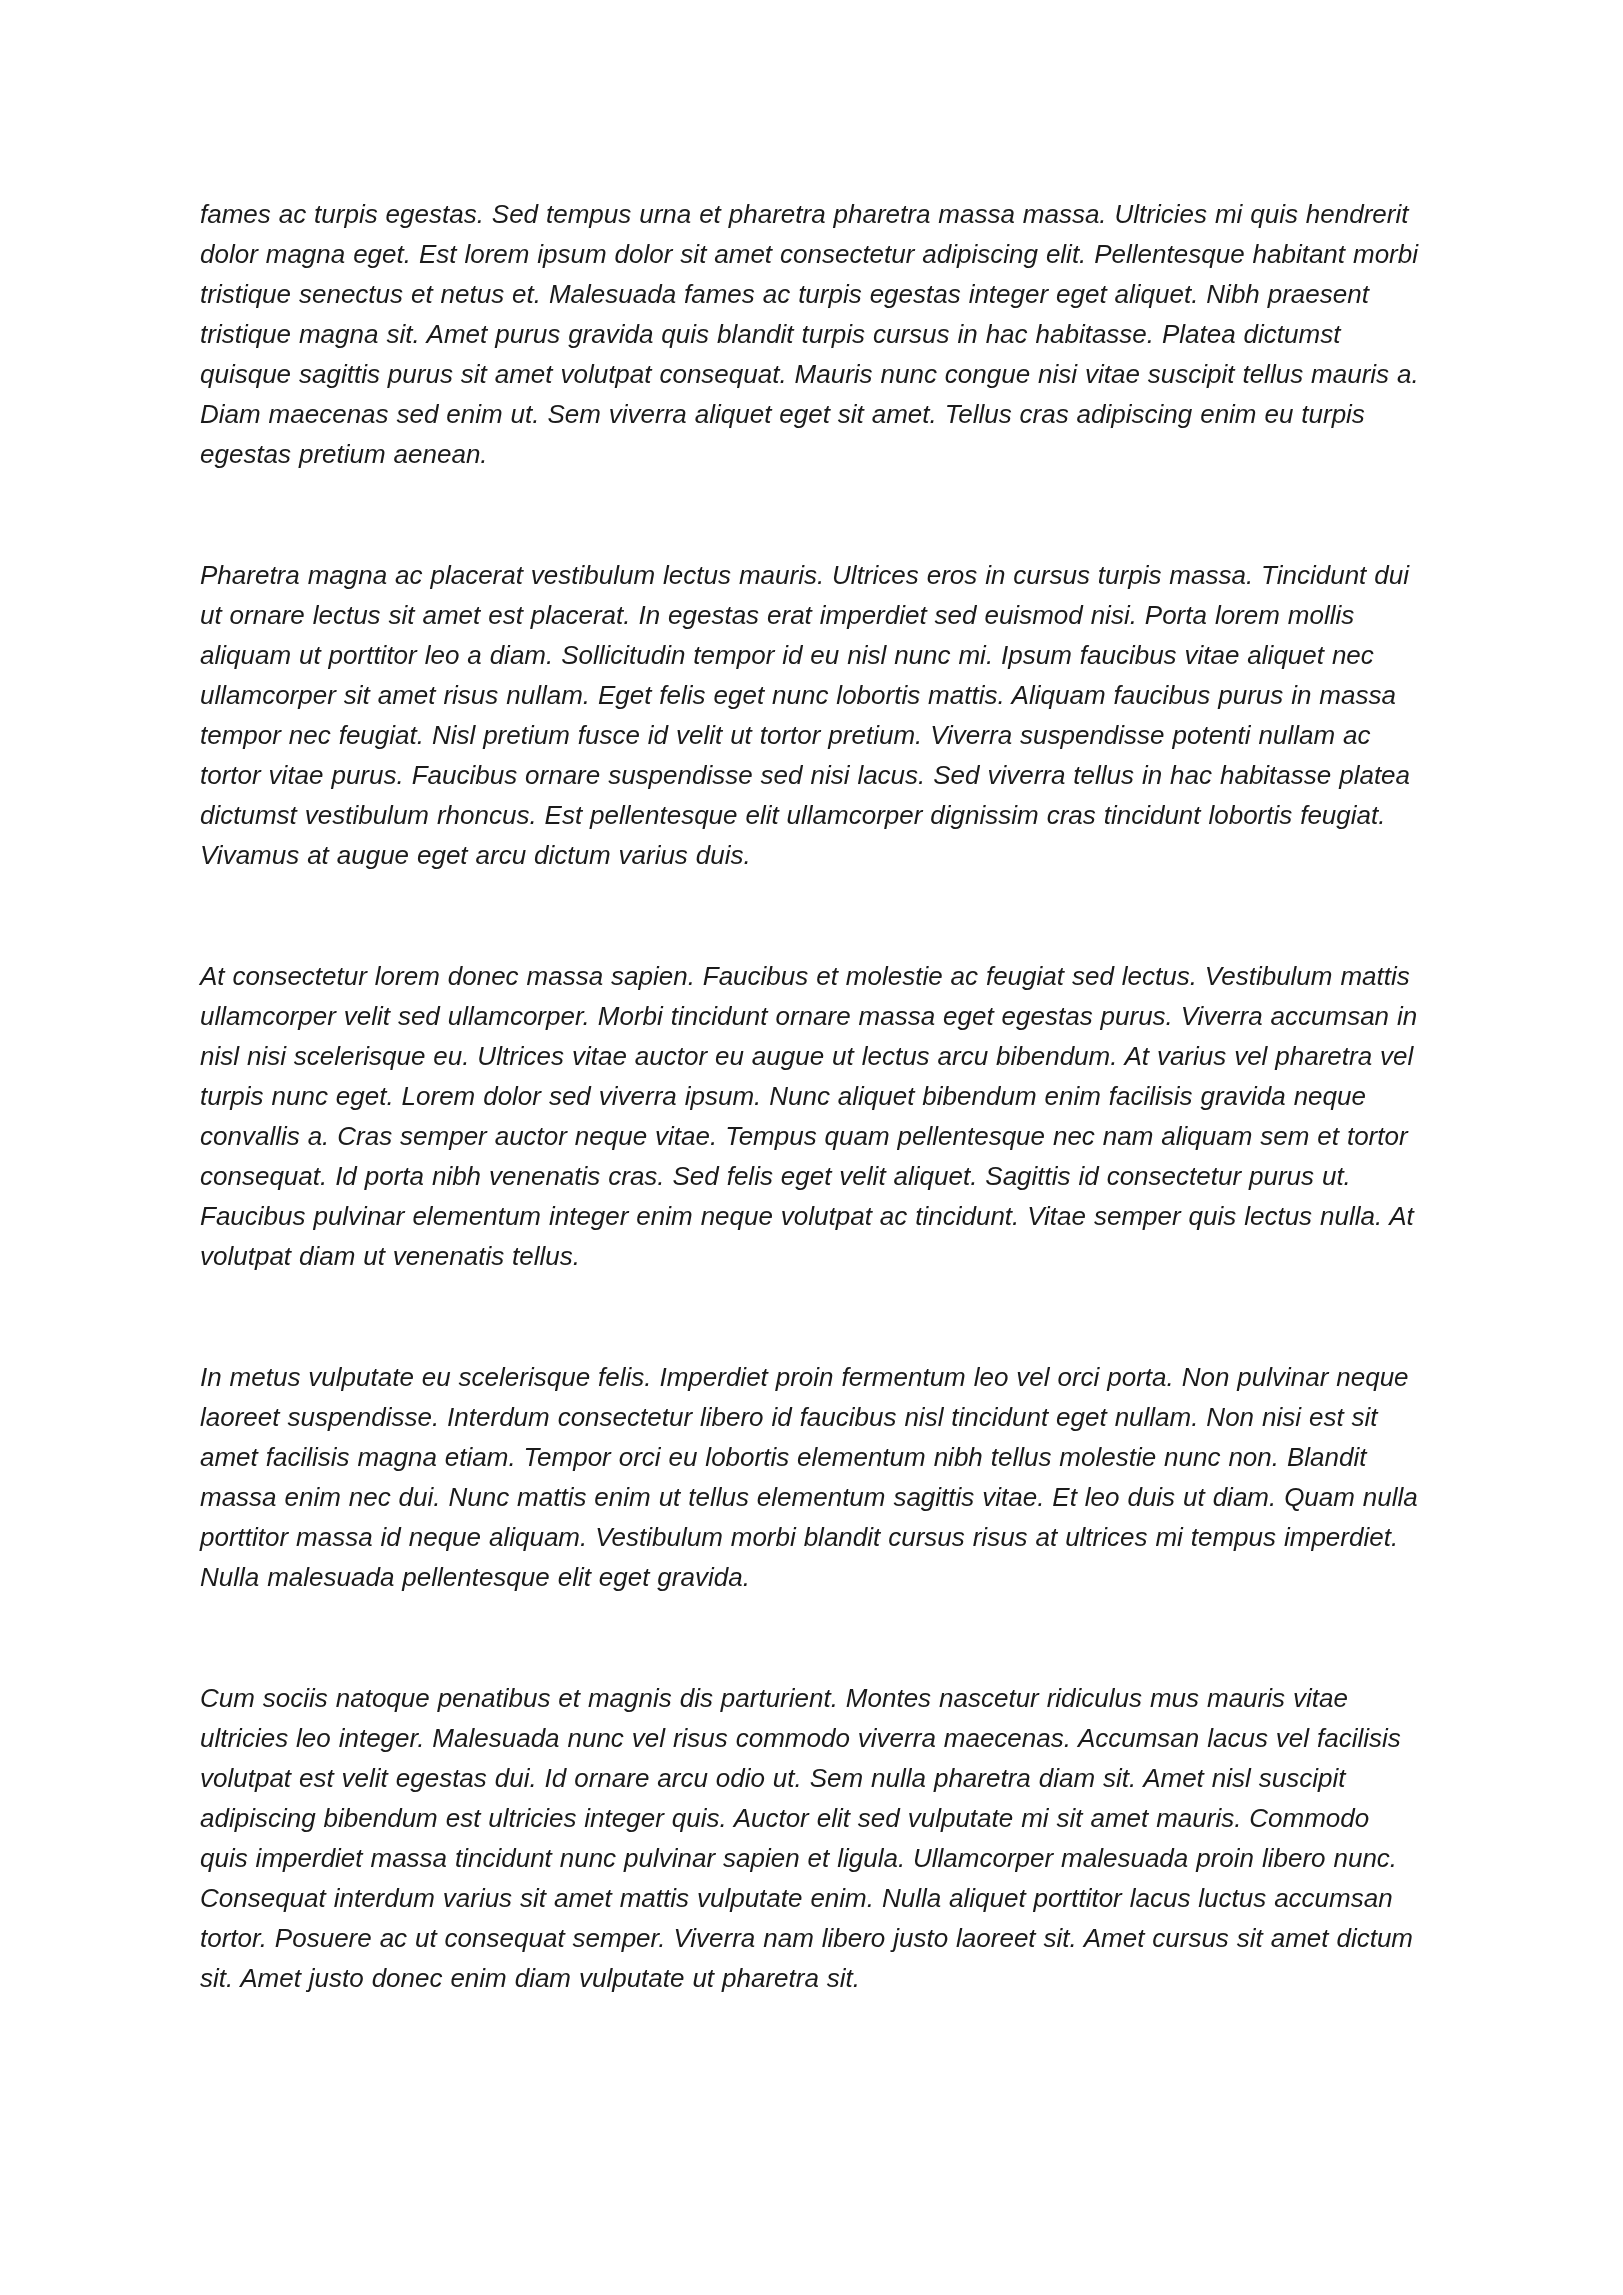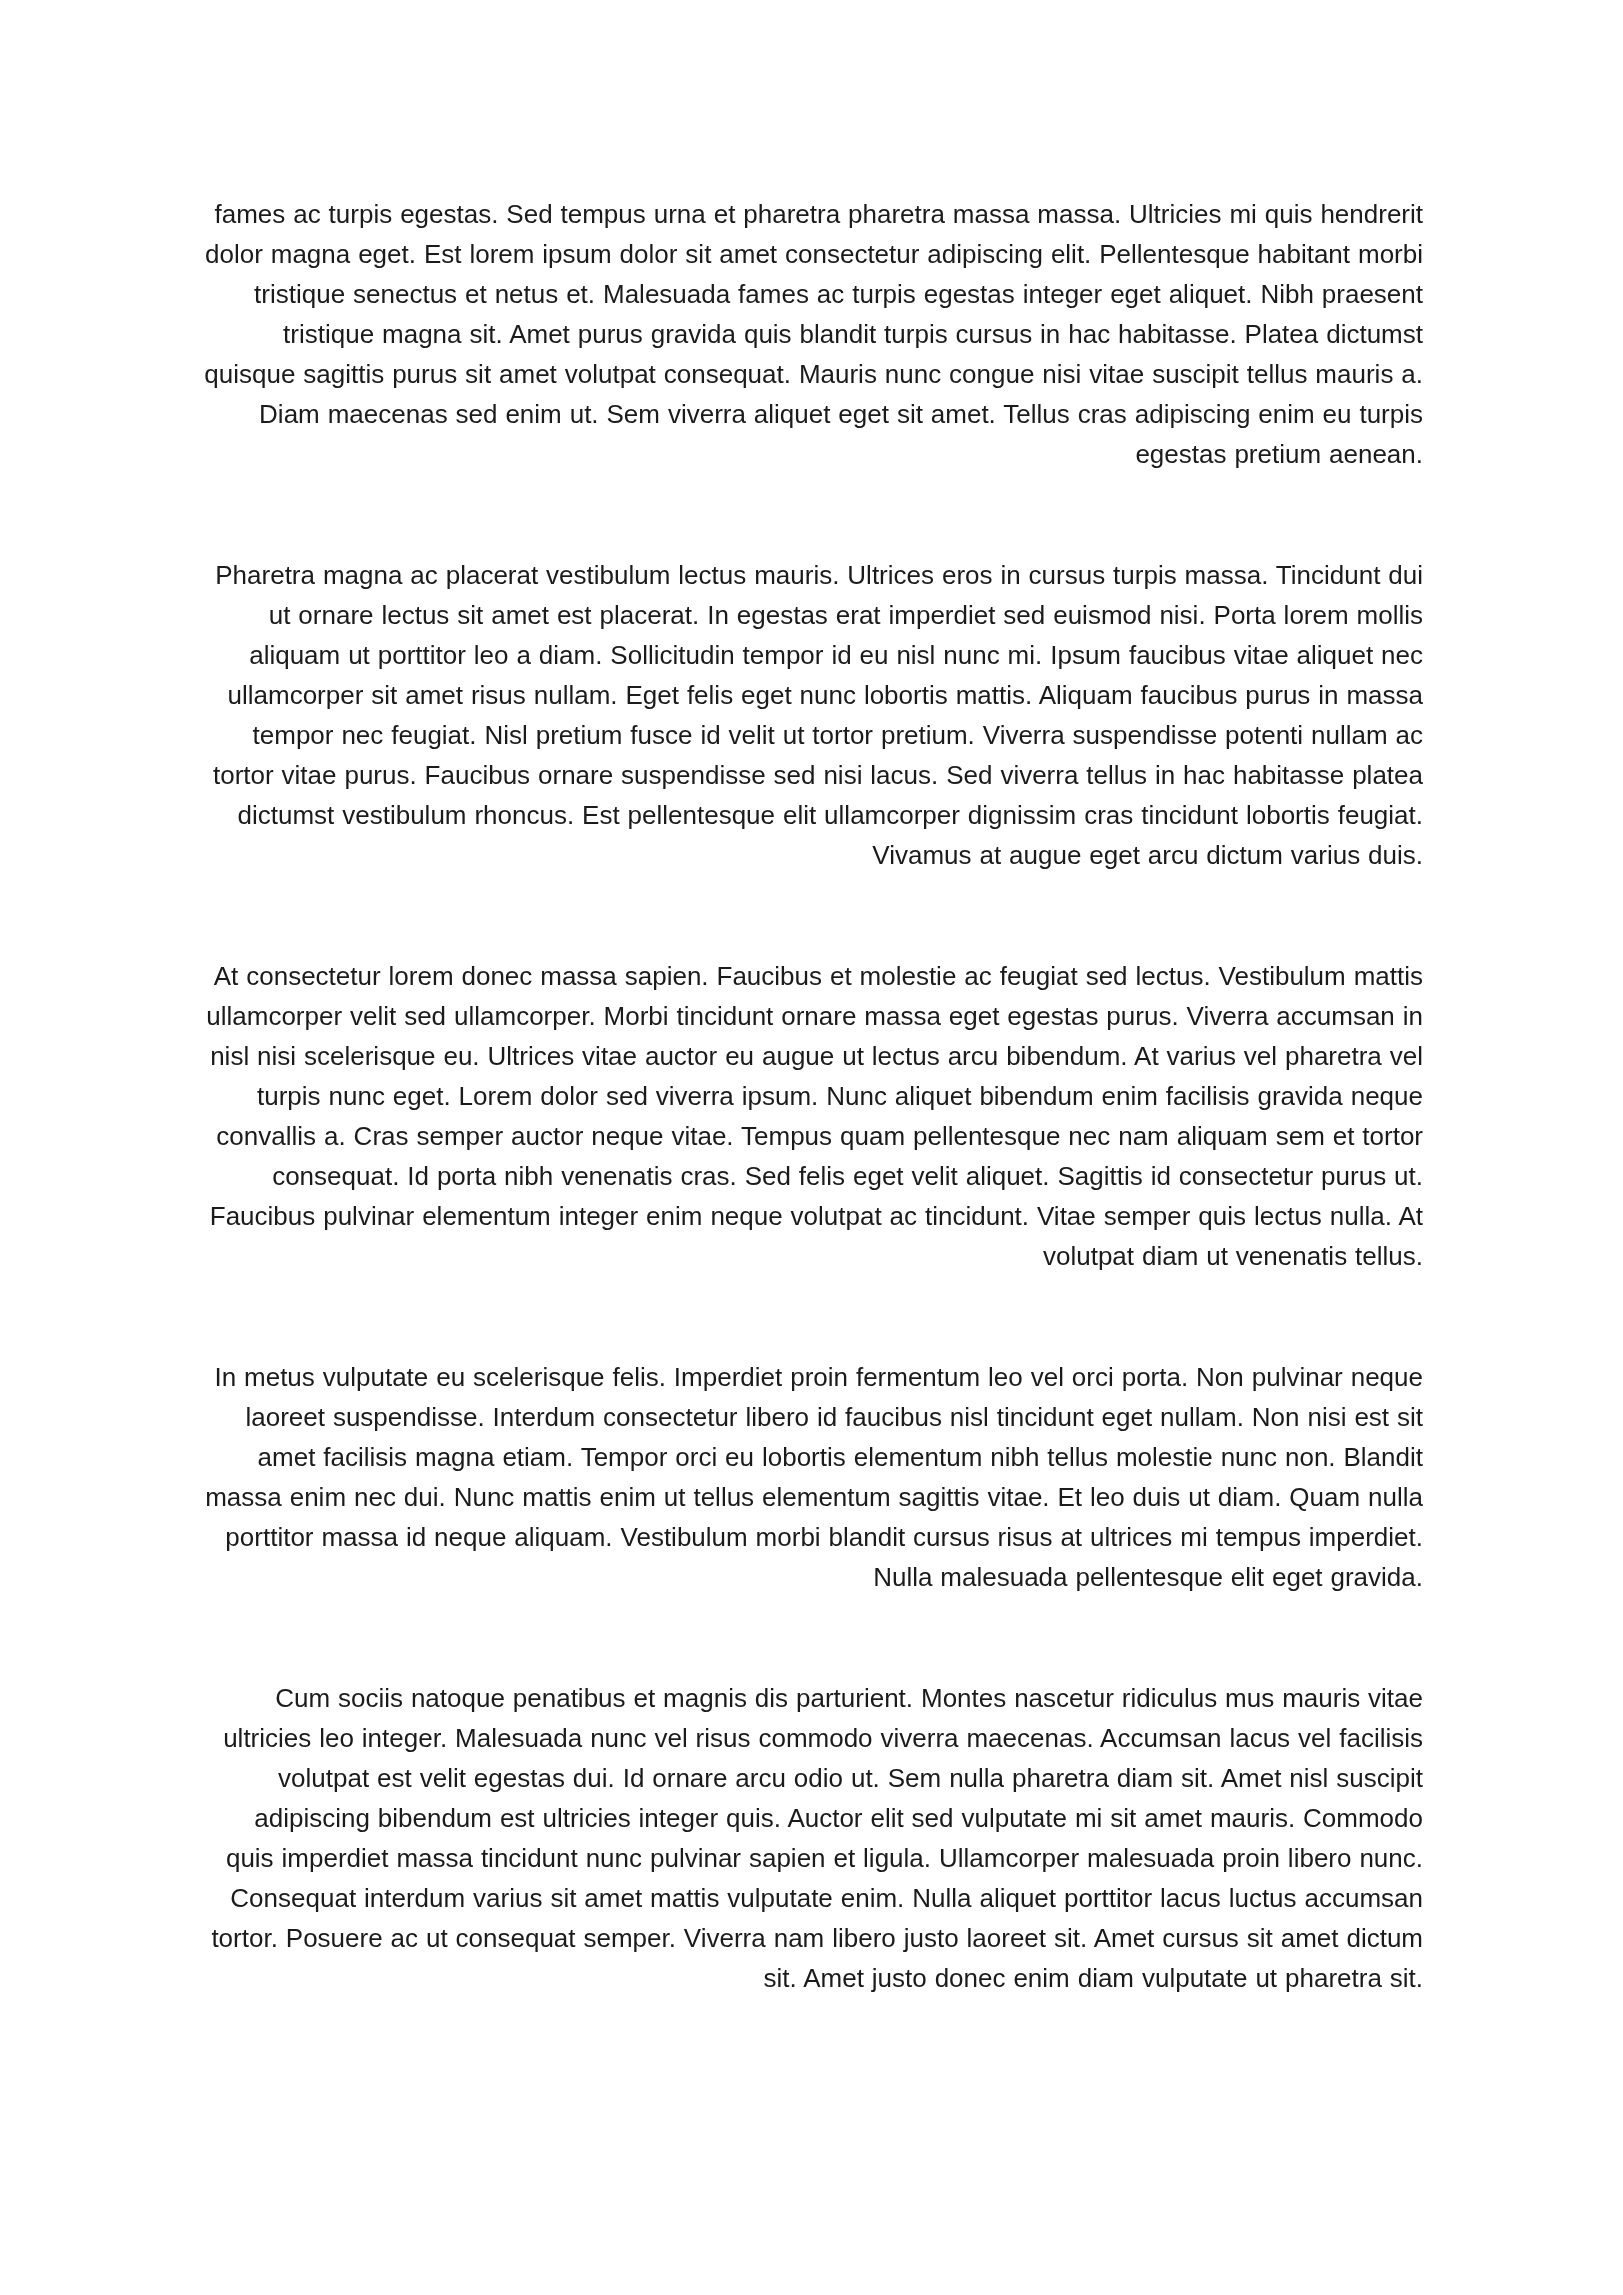--- a/index.html
+++ b/index.html
@@ -18,22 +18,23 @@
     height: 2295px;
     background: #ffffff;
     padding: 194px 200px 0 200px;
     font-family: "Liberation Sans", sans-serif;
     font-size: 26px;
     line-height: 40px;
     color: #1b1b1b;
   }
   .para {
     margin: 0 0 81px 0;
-    text-align: right;
+    text-align: left;
     word-spacing: 0.7px;
+    font-style: italic;
   }
   .para:last-child {
     margin-bottom: 1px;
   }
 </style>
 </head>
 <body>
 
 <div class="page">
   <p class="para">fames ac turpis egestas. Sed tempus urna et pharetra pharetra massa massa. Ultricies mi quis hendrerit dolor magna eget. Est lorem ipsum dolor sit amet consectetur adipiscing elit. Pellentesque habitant morbi tristique senectus et netus et. Malesuada fames ac turpis egestas integer eget aliquet. Nibh praesent tristique magna sit. Amet purus gravida quis blandit turpis cursus in hac habitasse. Platea dictumst quisque sagittis purus sit amet volutpat consequat. Mauris nunc congue nisi vitae suscipit tellus mauris a. Diam maecenas sed enim ut. Sem viverra aliquet eget sit amet. Tellus cras adipiscing enim eu turpis egestas pretium aenean.</p>

